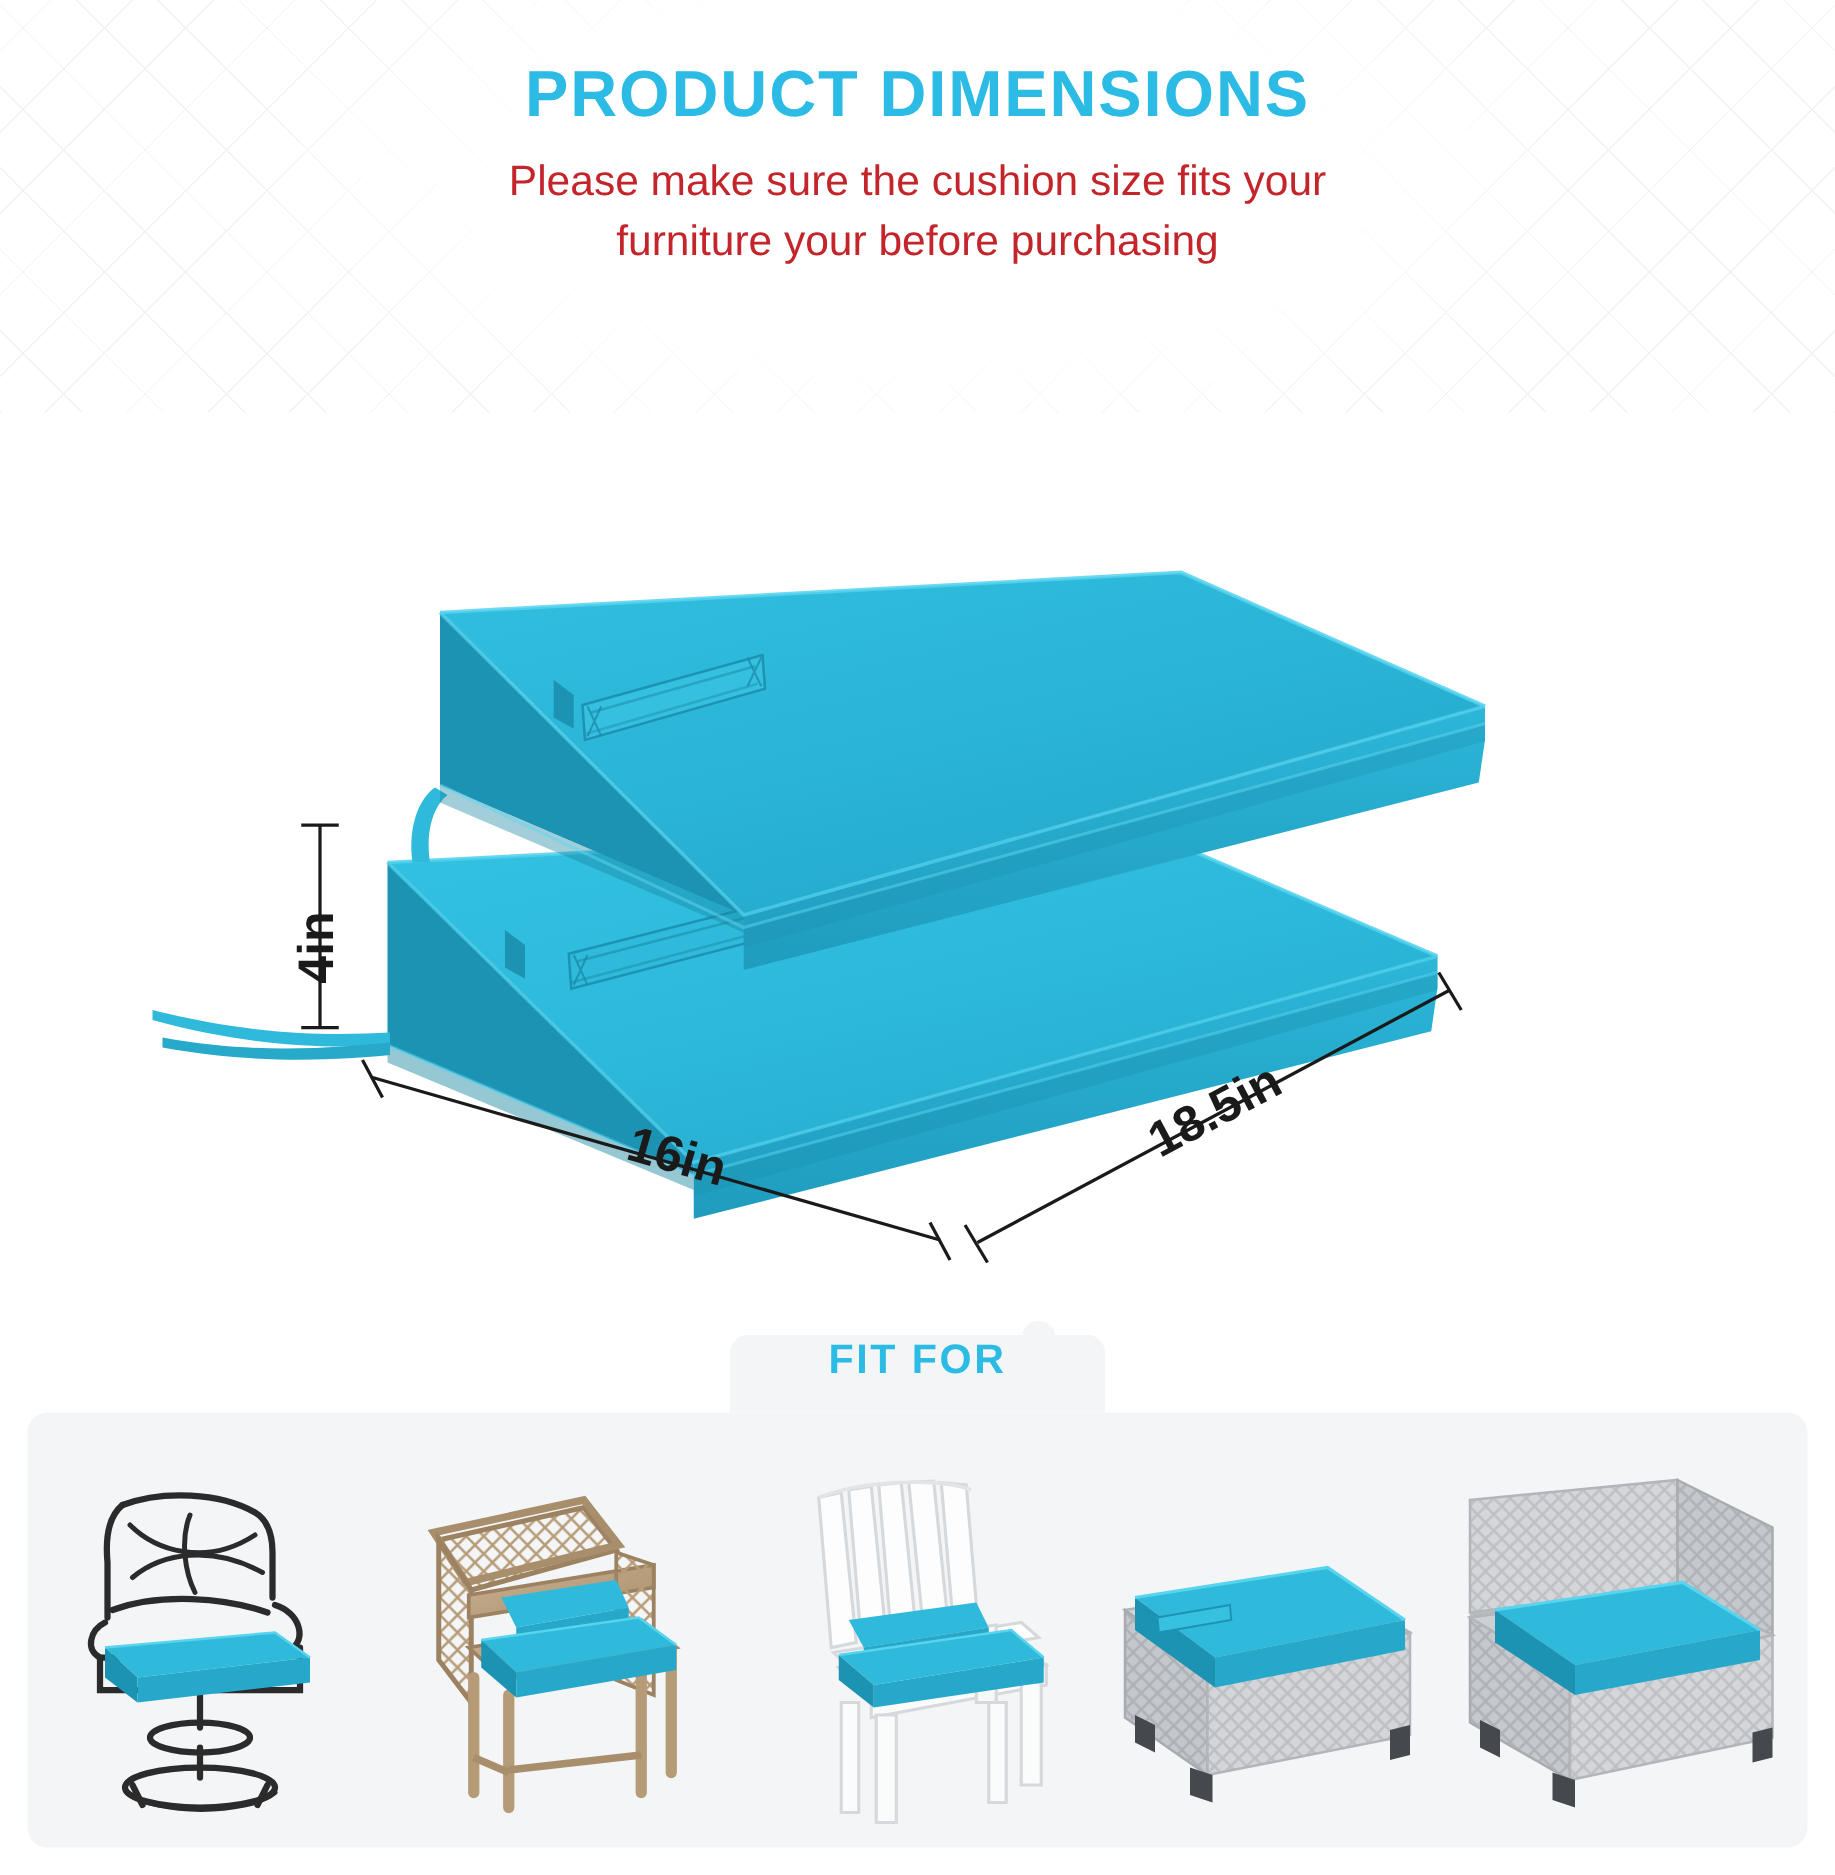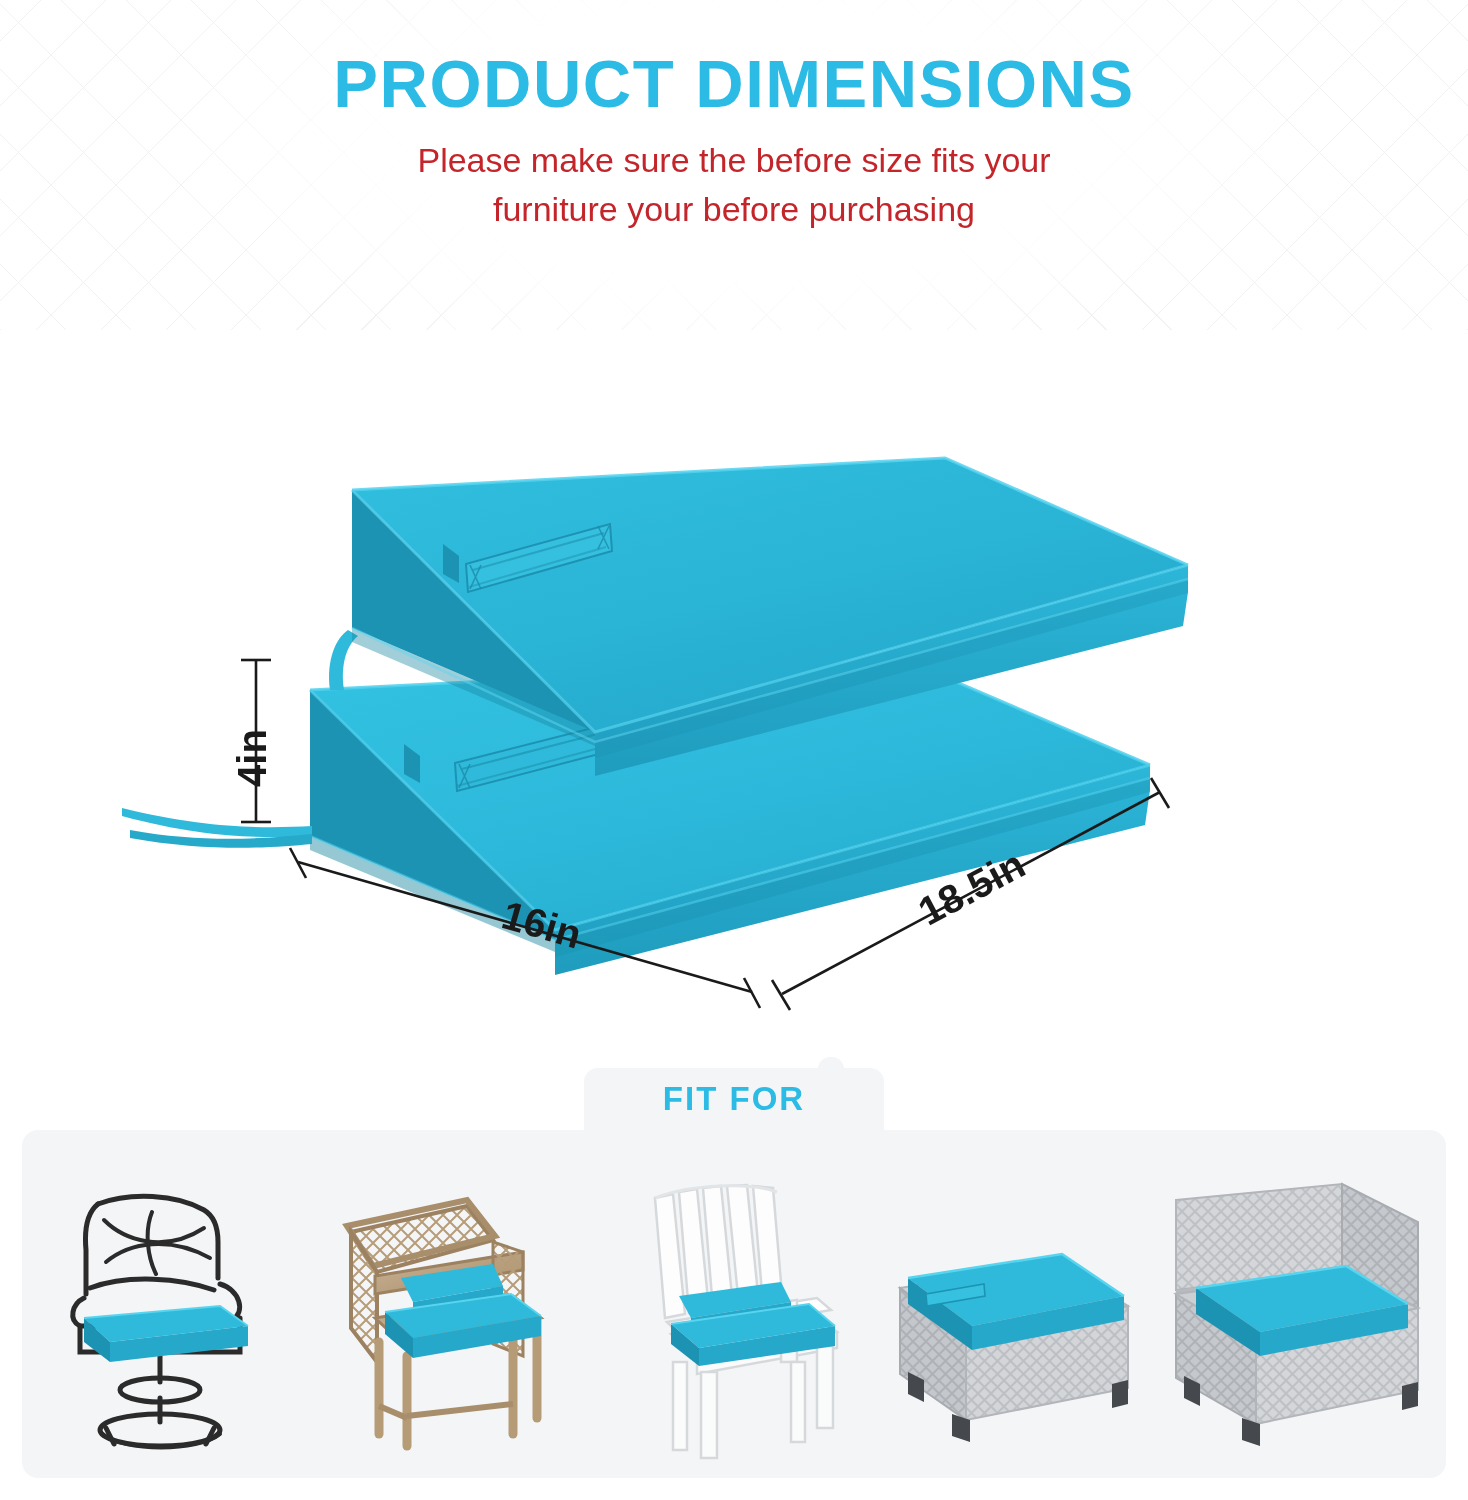--- a/index.html
+++ b/index.html
@@ -32,21 +32,21 @@
   }
 
   
   .header {
     position: absolute;
     top: 50px; left: 0; width: 1468px;
     text-align: center;
     z-index: 5;
   }
   .title {
-    font-size: 67px;
+    font-size: 52px;
     font-weight: bold;
     letter-spacing: 1.5px;
     color: #2bbbe4;
     line-height: 1.02;
     white-space: nowrap;
   }
   .subtitle {
     margin-top: 18px;
     font-size: 34px;
     color: #c3252a;
@@ -66,21 +66,21 @@
     position: absolute;
     top: 1068px; left: 0; width: 1468px;
     display: flex; justify-content: center;
     z-index: 6;
   }
   .fitfor-tab {
     width: 300px; height: 62px;
     background: #f4f5f7;
     border-top-left-radius: 14px;
     border-top-right-radius: 14px;
-    display: flex; align-items: center; justify-content: center;
+    display: flex; justify-content: center;
     font-size: 33px; font-weight: bold; letter-spacing: 2px;
     color: #2bbbe4;
     position: relative;
   }
   .tab-notch {
     position: absolute;
     top: -11px; right: 40px;
     width: 26px; height: 22px;
     background: #f4f5f7;
     border-top-left-radius: 12px;
@@ -114,21 +114,21 @@
 </style>
 </head>
 <body>
 
 <div class="bg-pattern"></div>
 <div class="bg-fade"></div>
 
 <div class="header">
   <div class="title">PRODUCT DIMENSIONS</div>
   <div class="subtitle">
-    <div>Please make sure the before size fits your</div>
+    <div>Please make sure the cushion size fits your</div>
     <div>furniture your before purchasing</div>
   </div>
 </div>
 
 <div class="product-area">
   <svg class="product-svg" width="1468" height="680" viewBox="0 0 1468 680">
     <defs>
       <linearGradient id="topFace" x1="0" y1="0" x2="0.7" y2="1">
         <stop offset="0%" stop-color="#31bfdf"></stop>
         <stop offset="55%" stop-color="#2ab4d6"></stop>

